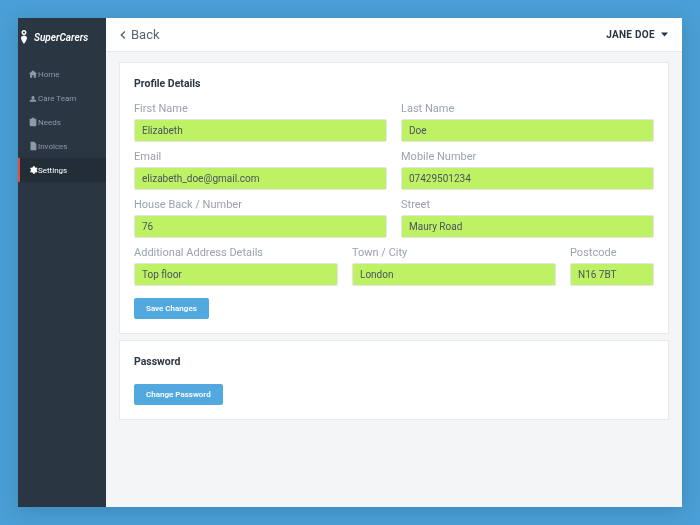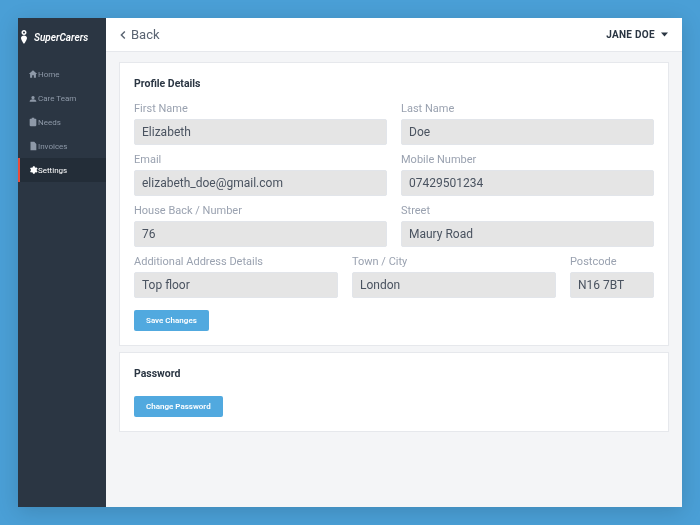--- a/index.html
+++ b/index.html
@@ -21,21 +21,21 @@
 .back svg{width:6px;height:8px;fill:#5a6472}
 .user{display:flex;align-items:center;gap:6px;color:#2b3643;font-size:10px;font-weight:700;letter-spacing:0.3px;cursor:pointer}
 .user svg{width:7px;height:5px;fill:#2b3643}
 .content{flex:1;overflow-y:auto;padding:10px 13px}
 .card{background:#fff;border:1px solid #e6e8ec;border-radius:0;padding:14px;margin-bottom:6px}
 .card h2{font-size:10.5px;font-weight:700;color:#2b3643;margin-bottom:12px}
 .row{display:flex;gap:14px;margin-bottom:8px}
 .field{flex:1;display:flex;flex-direction:column}
 .field.small{flex:0 0 84px}
 .field label{font-size:11px;color:#9aa2b0;margin-bottom:4px}
-.field input{border:1px solid #e2e5ea;border-radius:2px;padding:5px 7px;font-size:12px;color:#4a5360;background:#e5e5e5;width:100%}
+.field input{border:1px solid #e2e5ea;border-radius:2px;padding:5px 7px;font-size:10px;color:#4a5360;background:#bef264;width:100%}
 .btn{border:none;border-radius:2px;padding:6px 12px;font-size:8px;font-weight:600;cursor:pointer;margin-top:4px}
 .btn-primary{background:#51a9df;color:#fff}
 .half{width:50%}
 </style>
 </head>
 <body>
 
 <div class="app">
   <aside class="sidebar">
     <div class="logo">

